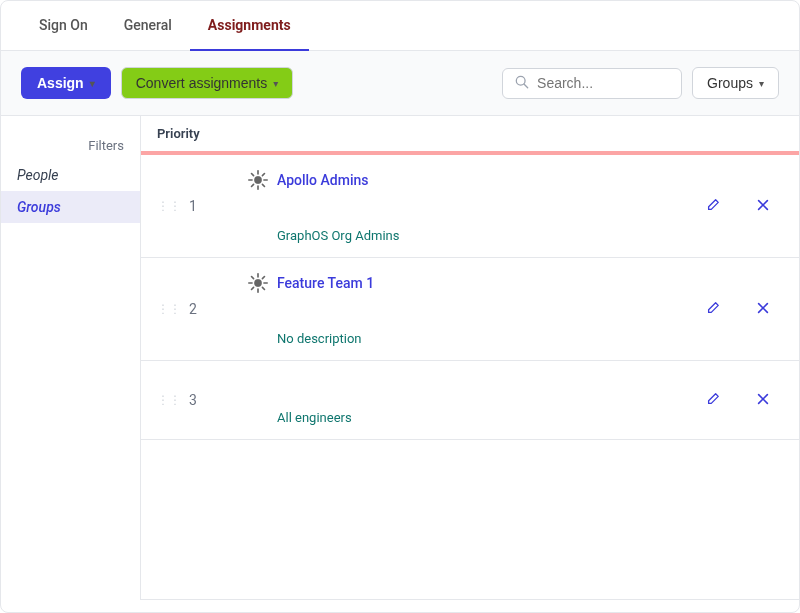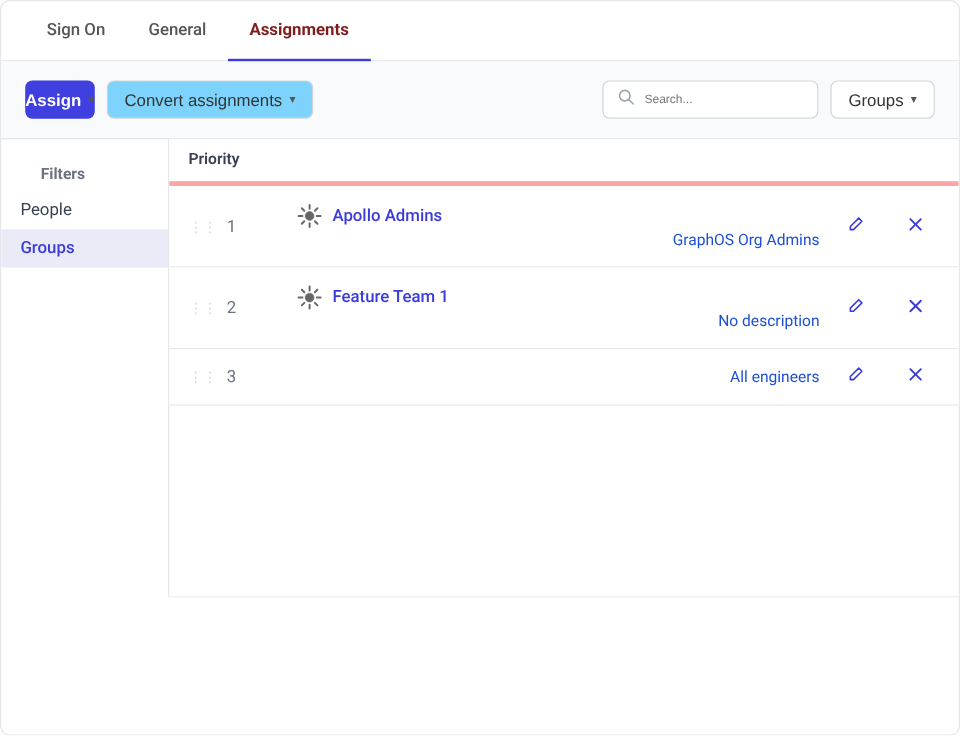--- a/index.html
+++ b/index.html
@@ -45,30 +45,30 @@
       padding: 16px 20px;
       gap: 10px;
       background: #f9fafb;
       border-bottom: 1px solid #e5e7eb;
     }
     .btn-assign {
       background: #4040e0;
       color: #fff;
       border: none;
       border-radius: 6px;
-      padding: 8px 0;
+      padding: 8px 16px;
       font-size: 14px;
       font-weight: 600;
       cursor: pointer;
       display: flex;
       align-items: center;
       gap: 6px;
     }
     .btn-outline {
-      background: #7dd3fc;
+      background: #84cc16;
       color: #333;
       border: 1.5px solid #d1d5db;
       border-radius: 6px;
       padding: 7px 14px;
       font-size: 14px;
       font-weight: 500;
       cursor: pointer;
       display: flex;
       align-items: center;
       gap: 6px;
@@ -81,21 +81,21 @@
       border-radius: 6px;
       padding: 6px 12px;
       gap: 8px;
       background: #fff;
       width: 180px;
     }
     .search-icon-svg { color: #9ca3af; flex-shrink: 0; }
     .search-input {
       border: none;
       outline: none;
-      font-size: 10px;
+      font-size: 14px;
       color: #555;
       width: 100%;
       background: transparent;
     }
     .btn-groups {
       background: #fff;
       color: #333;
       border: 1.5px solid #d1d5db;
       border-radius: 6px;
       padding: 7px 14px;
@@ -115,35 +115,37 @@
       display: flex;
     }
     
     .sidebar {
       width: 140px;
       border-right: 1px solid #e5e7eb;
       padding: 16px 0;
       flex-shrink: 0;
     }
     .sidebar-label {
-      padding: 6px 33px;
+      padding: 6px 16px;
       font-size: 12px;
-      font-weight: 700;
+      font-weight: 400;
       color: #888;
       text-transform: none;
       letter-spacing: 0;
       font-size: 13px;
       color: #6b7280;
+      text-align: right;
     }
     .sidebar-item {
       padding: 8px 16px;
       cursor: pointer;
       font-size: 14px;
       color: #374151;
       border-radius: 0;
+      font-style: italic;
     }
     .sidebar-item.active {
       background: #ebebf8;
       color: #3b3bdb;
       font-weight: 500;
     }
     
     .table-area {
       flex: 1;
       overflow: hidden;
@@ -175,37 +177,37 @@
     }
     .drag-handle {
       color: #d1d5db;
       font-size: 12px;
       cursor: grab;
     }
     .assignment-cell {
       display: flex;
       flex-direction: column;
       gap: 2px;
-      text-align: right;
     }
     .assignment-name {
       display: flex;
       align-items: center;
       gap: 8px;
     }
     .assignment-title {
       color: #3b3bdb;
       font-weight: 500;
       font-size: 14px;
       cursor: pointer;
     }
     .assignment-desc {
       font-size: 13px;
-      color: #1d4ed8;
+      color: #0f766e;
       margin-left: 30px;
+      margin-top: 35px;
     }
     .action-edit {
       color: #3b3bdb;
       cursor: pointer;
       font-size: 14px;
       text-align: center;
     }
     .action-delete {
       color: #3b3bdb;
       cursor: pointer;

